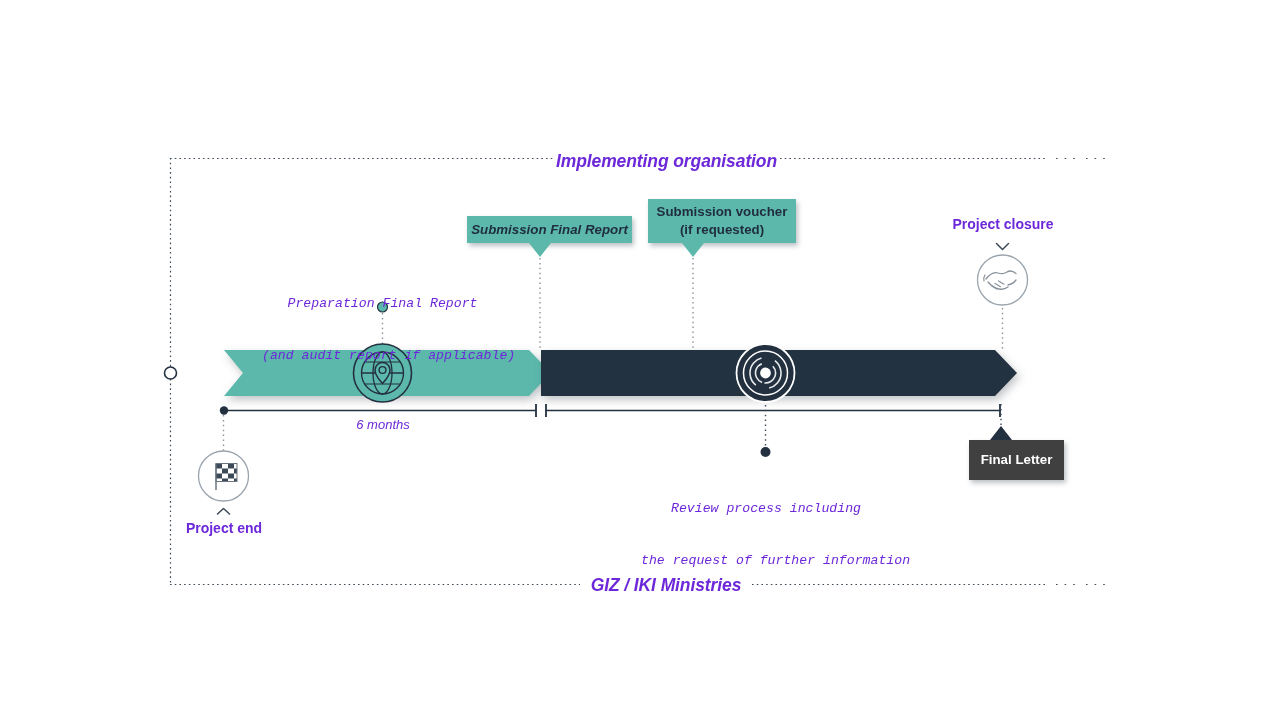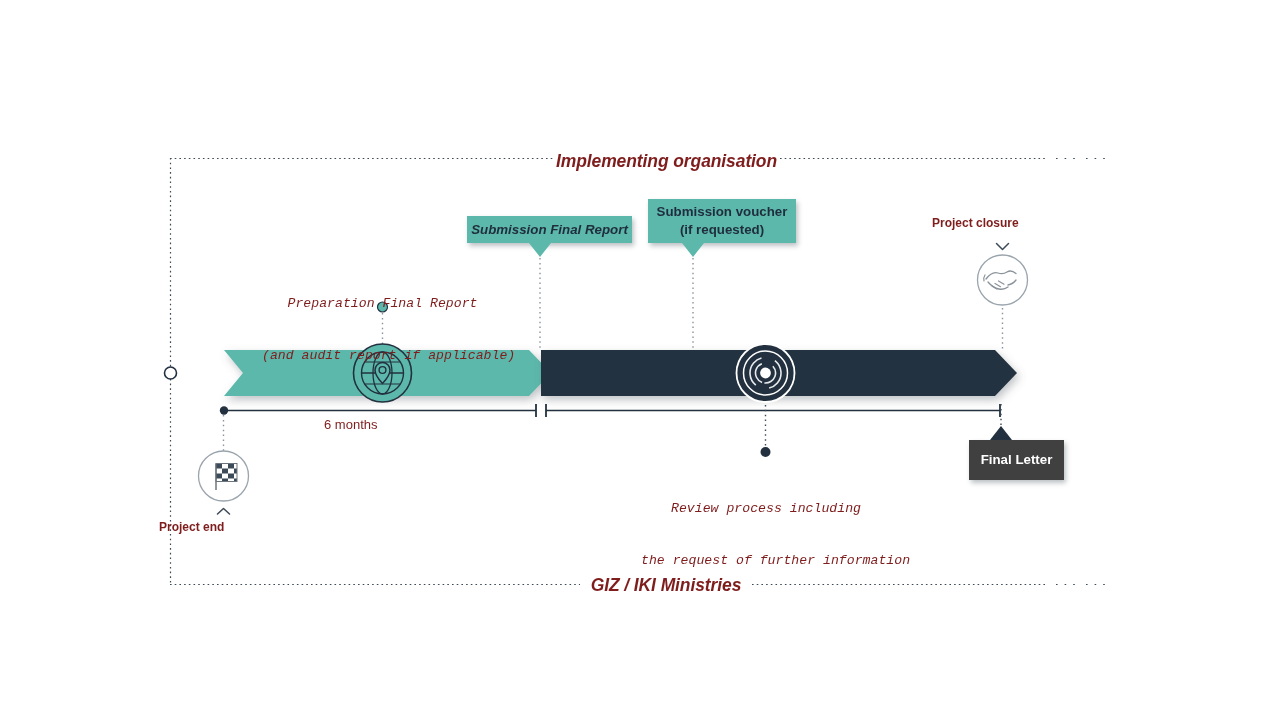--- a/index.html
+++ b/index.html
@@ -25,21 +25,21 @@
   .svg-layer {
     position: absolute;
     left: 0; top: 0;
     width: 1280px;
     height: 720px;
   }
 
   
   .lbl {
     position: absolute;
-    color: #7f1d1d;
+    color: #6d28d9;
     white-space: pre;
     line-height: 1.26;
   }
 
   .swimlane-title {
     font-size: 17.5px;
     font-style: italic;
     font-weight: bold;
     letter-spacing: -0.1px;
     text-align: center;
@@ -47,27 +47,29 @@
 
   .italic-note {
     font-size: 13.2px;
     font-style: italic;
     text-align: center;
     line-height: 1.3;
     font-family: Liberation Mono, monospace;
   }
 
   .bold-cap {
-    font-size: 12px;
+    font-size: 14px;
     font-weight: bold;
+    text-align: center;
   }
 
   .measure-lbl {
     font-size: 13px;
-    text-align: left;
+    font-style: italic;
+    text-align: center;
   }
 
   
   .callout {
     position: absolute;
     box-sizing: border-box;
     display: flex;
     align-items: center;
     justify-content: center;
     text-align: center;

